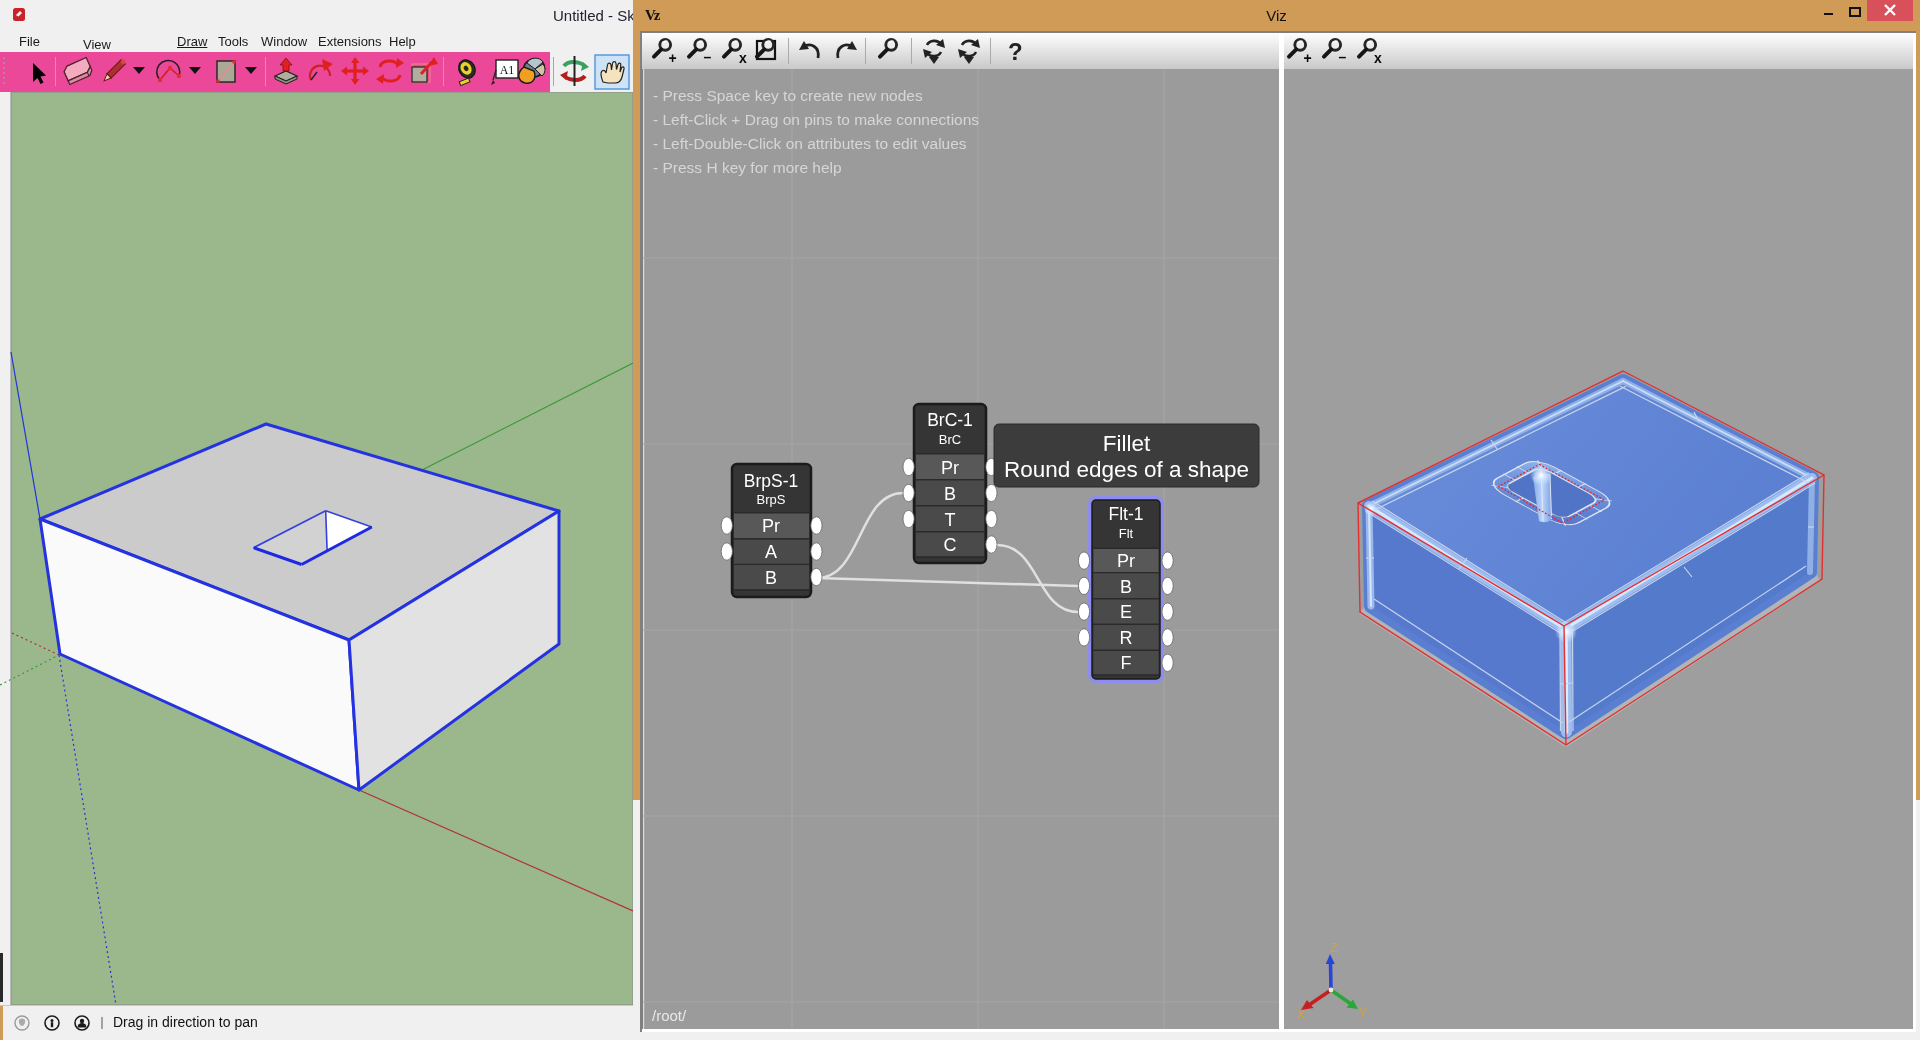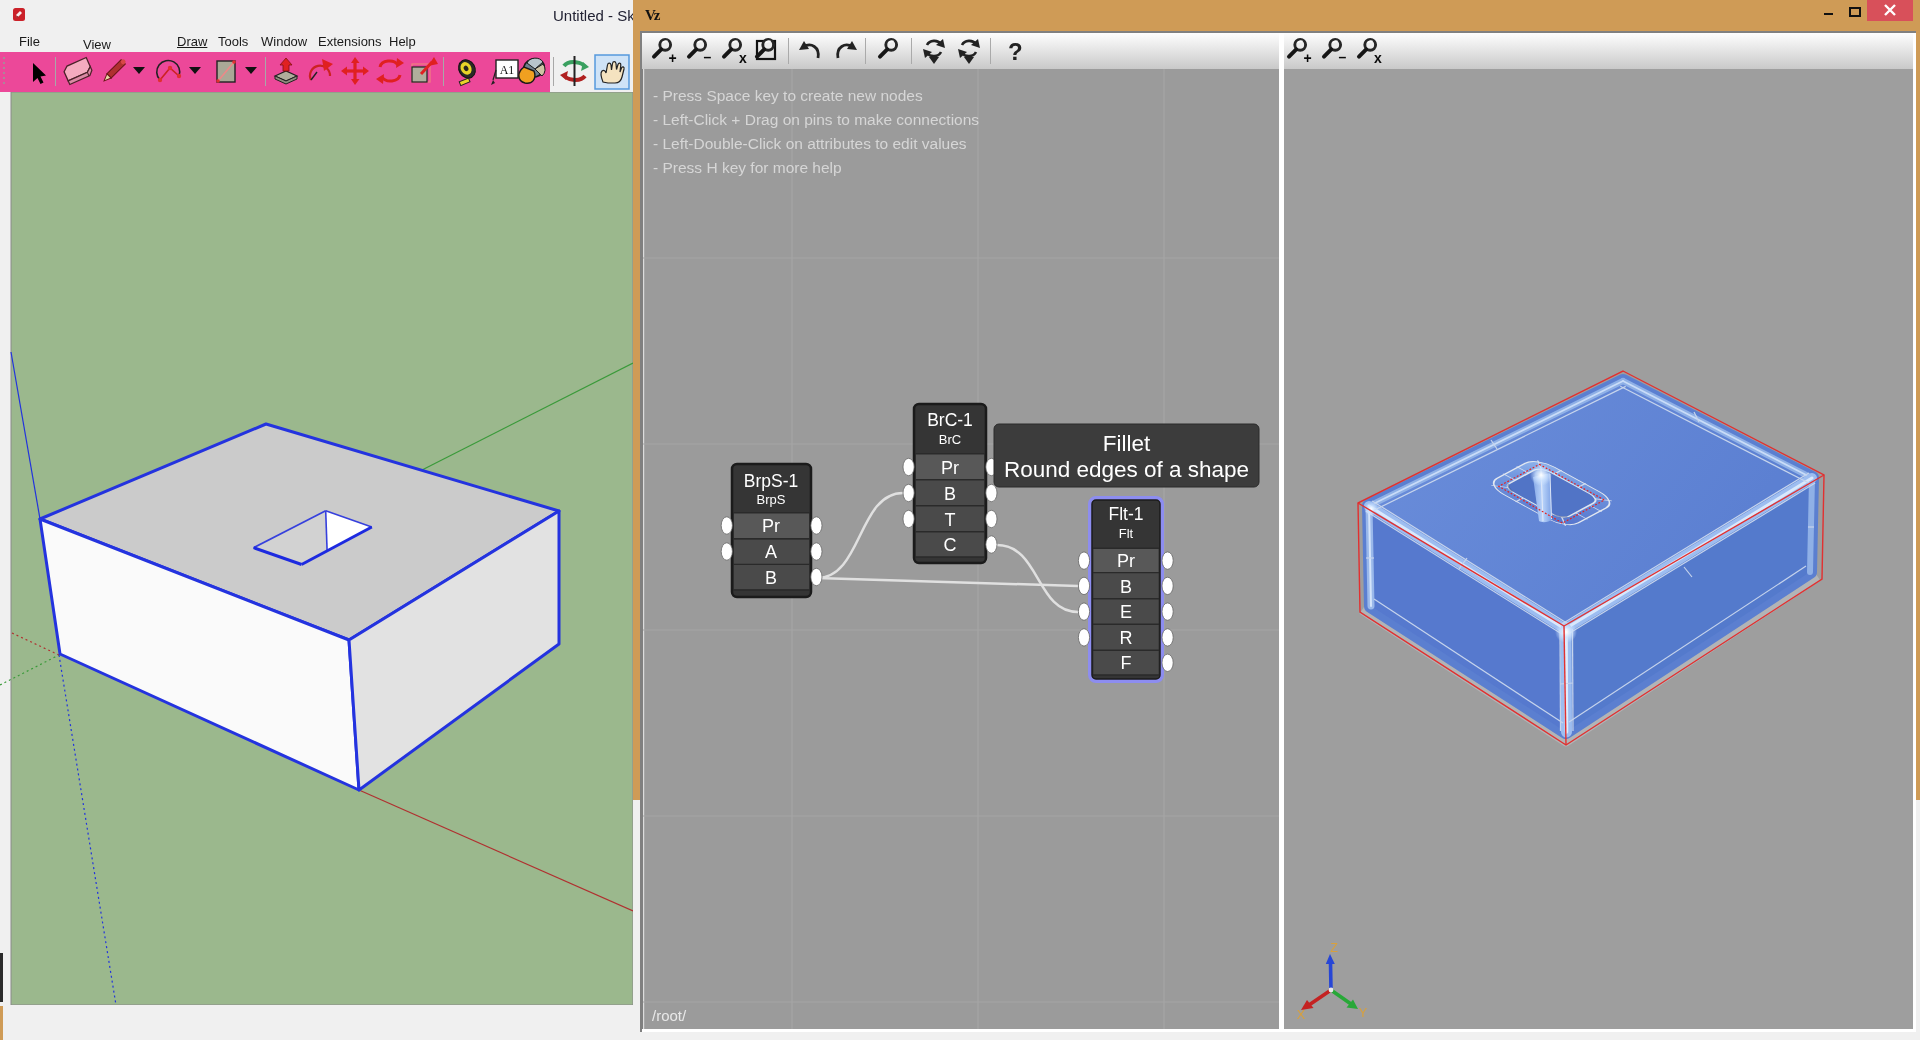--- a/index.html
+++ b/index.html
@@ -179,28 +179,44 @@
       <polygon points="253.6,547.7 325.7,510.7 327.1,550.5 301.6,564.5" fill="#d2d2d2"></polygon>
       <polygon points="325.7,510.7 371.8,527 327.1,550.5" fill="#ffffff"></polygon>
       <line x1="253.6" y1="547.7" x2="325.7" y2="510.7" stroke="#3640dd" stroke-width="1.6"></line>
       <line x1="325.7" y1="510.7" x2="371.8" y2="527" stroke="#3640dd" stroke-width="1.6"></line>
       <line x1="325.7" y1="510.7" x2="327.1" y2="550.5" stroke="#3640dd" stroke-width="1.6"></line>
       <line x1="253.6" y1="547.7" x2="301.6" y2="564.5" stroke="#1d2ae0" stroke-width="3"></line>
       <line x1="301.6" y1="564.5" x2="371.8" y2="527" stroke="#1d2ae0" stroke-width="3"></line>
     </g>
   </svg>
 
+  <div class="abs" style="left:0;top:1005px;width:633px;height:35px;background:#f0f0f0;border-top:1px solid #c8c8c8;">
+    <svg class="abs" style="left:0;top:0" width="633" height="35" viewBox="0 0 35.2 633"></svg>
+    <svg class="abs" style="left:10px;top:9px;" width="200" height="16" viewBox="0 0 200 16">
+      <circle cx="12" cy="8" r="7" fill="none" stroke="#9a9a9a" stroke-width="1.4"></circle>
+      <path d="M12 3.5 a3.2 3.2 0 0 1 3.2 3.2 c0 2-1.6 2.4-1.6 4 l-3.2 0 c0-1.6-1.6-2-1.6-4 a3.2 3.2 0 0 1 3.2-3.2" fill="#aaa"></path>
+      <circle cx="42" cy="8" r="7" fill="none" stroke="#1a1a1a" stroke-width="1.6"></circle>
+      <circle cx="42" cy="5.4" r="1.5" fill="#1a1a1a"></circle>
+      <rect x="40.8" y="7.2" width="2.4" height="5" fill="#1a1a1a"></rect>
+      <circle cx="72" cy="8" r="7" fill="none" stroke="#1a1a1a" stroke-width="1.6"></circle>
+      <circle cx="72" cy="6" r="2.2" fill="#1a1a1a"></circle>
+      <path d="M67.5 12.5 a4.5 4.5 0 0 1 9 0 Z" fill="#1a1a1a"></path>
+      <line x1="92" y1="2" x2="92" y2="14" stroke="#555" stroke-width="1"></line>
+    </svg>
+    <div class="abs" style="left:113px;top:8px;font-size:14px;color:#111;">Drag in direction to pan</div>
+  </div>
 
   <div class="abs" style="left:0;top:953px;width:3px;height:49px;background:#2a2a2a;"></div>
   <div class="abs" style="left:0;top:1006px;width:3px;height:34px;background:#cf9b56;"></div>
 </div>
 
 <div class="abs" id="viz" style="left:633px;top:0;width:1287px;height:800px;background:#cf9b56;">
 
   <div class="abs" style="left:12px;top:7px;font-family:'Liberation Serif',serif;font-weight:bold;font-size:15px;color:#111;letter-spacing:-2px;">Vz</div>
+  <div class="abs" style="left:0;top:7px;width:1287px;text-align:center;font-size:15px;color:#111;">Viz</div>
 
   <div class="abs" style="left:1191px;top:13px;width:9px;height:2px;background:#111;"></div>
   <div class="abs" style="left:1216px;top:7px;width:8px;height:6px;border:2px solid #111;"></div>
   <div class="abs" style="left:1234px;top:0;width:46px;height:21px;background:#d8505a;">
     <svg width="46" height="21">
         <path d="M18 5 L28 15 M28 5 L18 15" stroke="#fff" stroke-width="2.4"></path>
       </svg>
   </div>
 
   <div class="abs" style="left:7px;top:31px;width:1276px;height:1001px;background:#808080;"></div>

